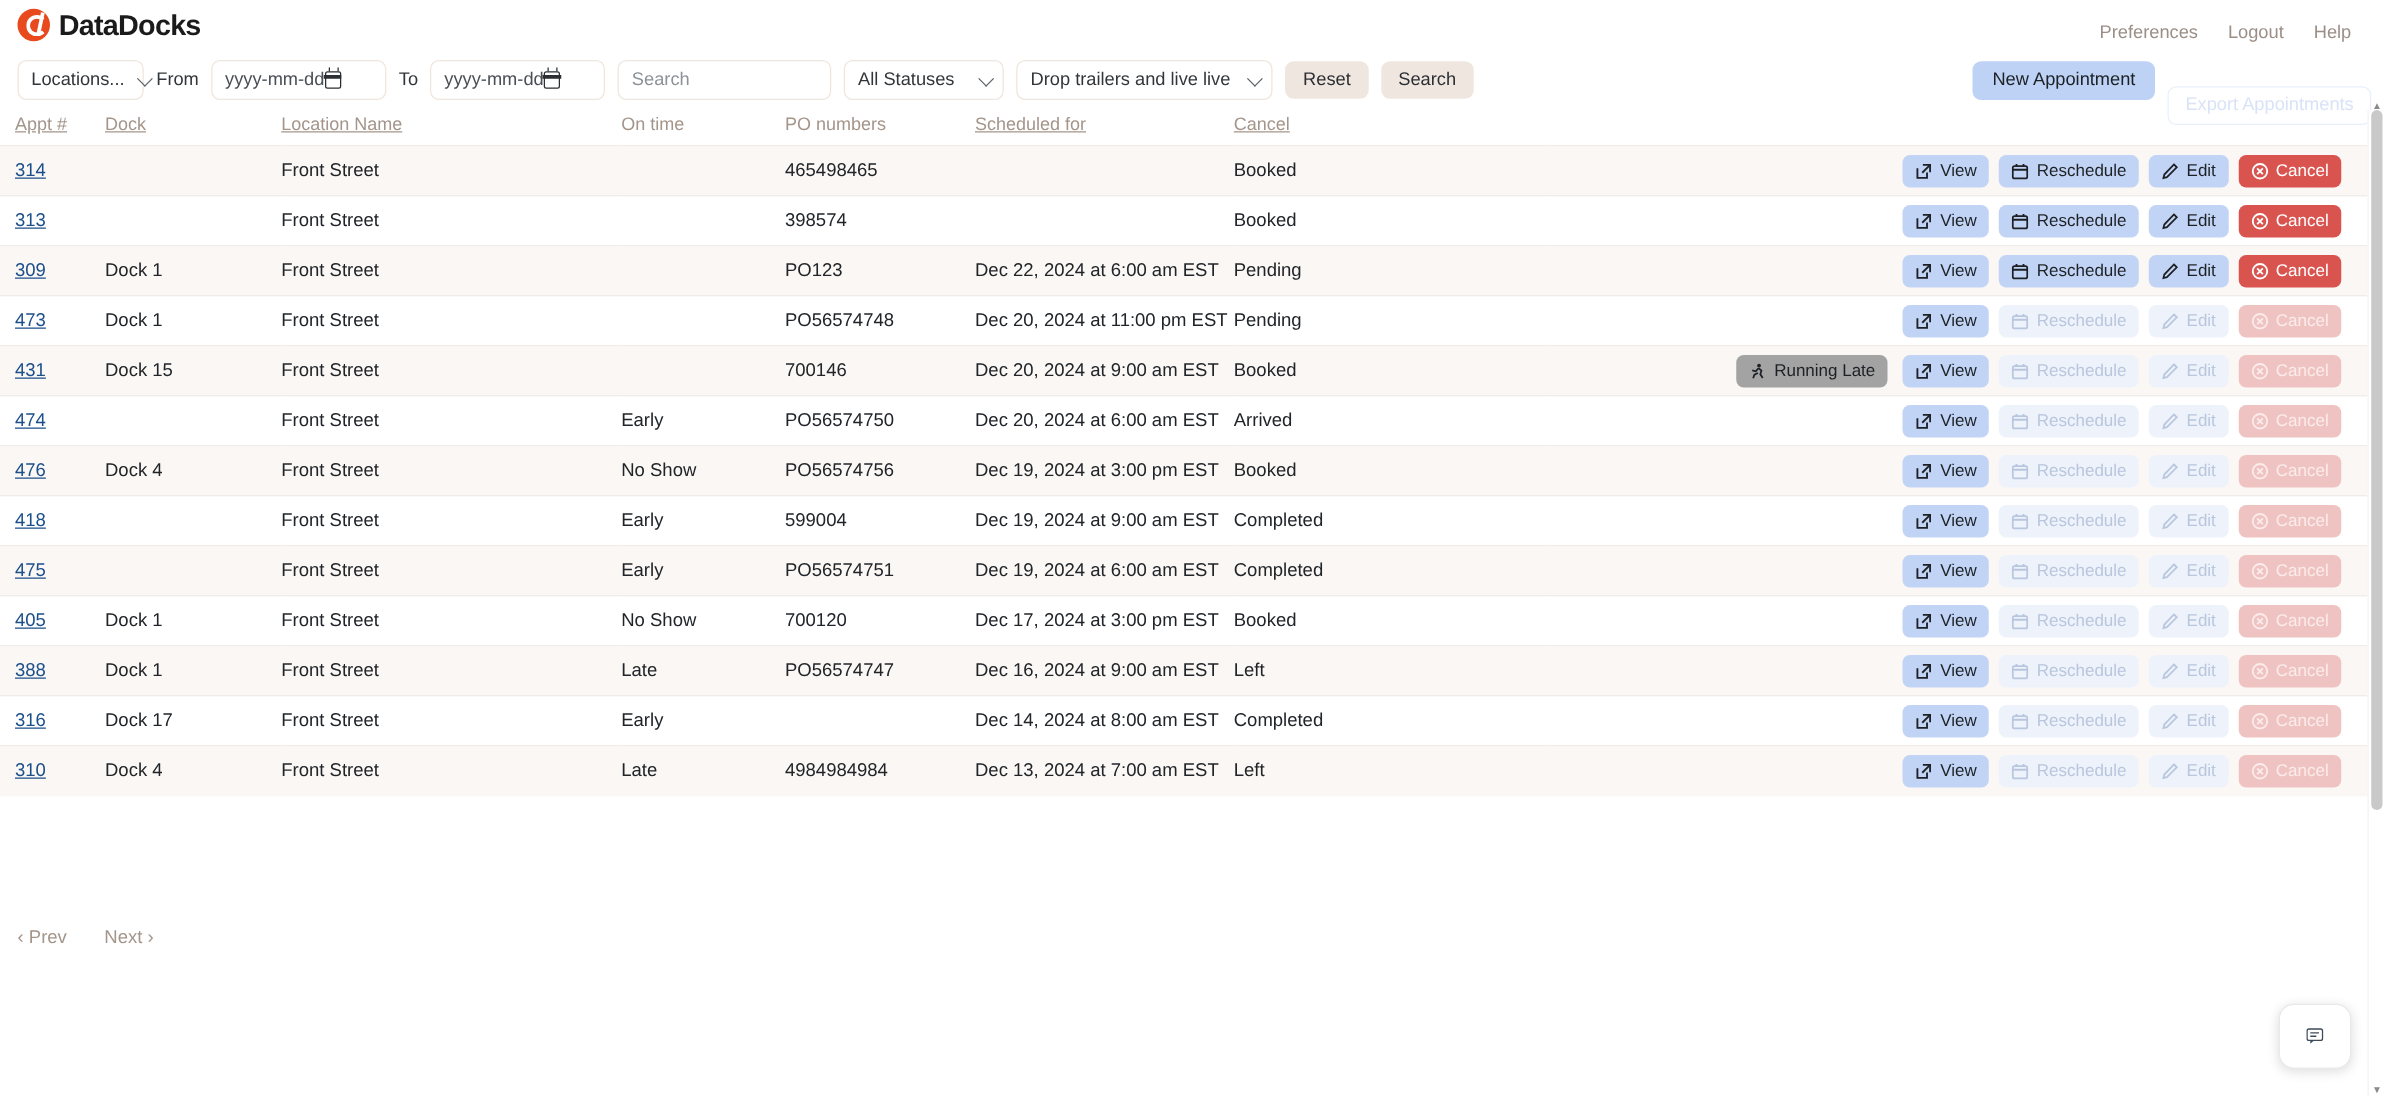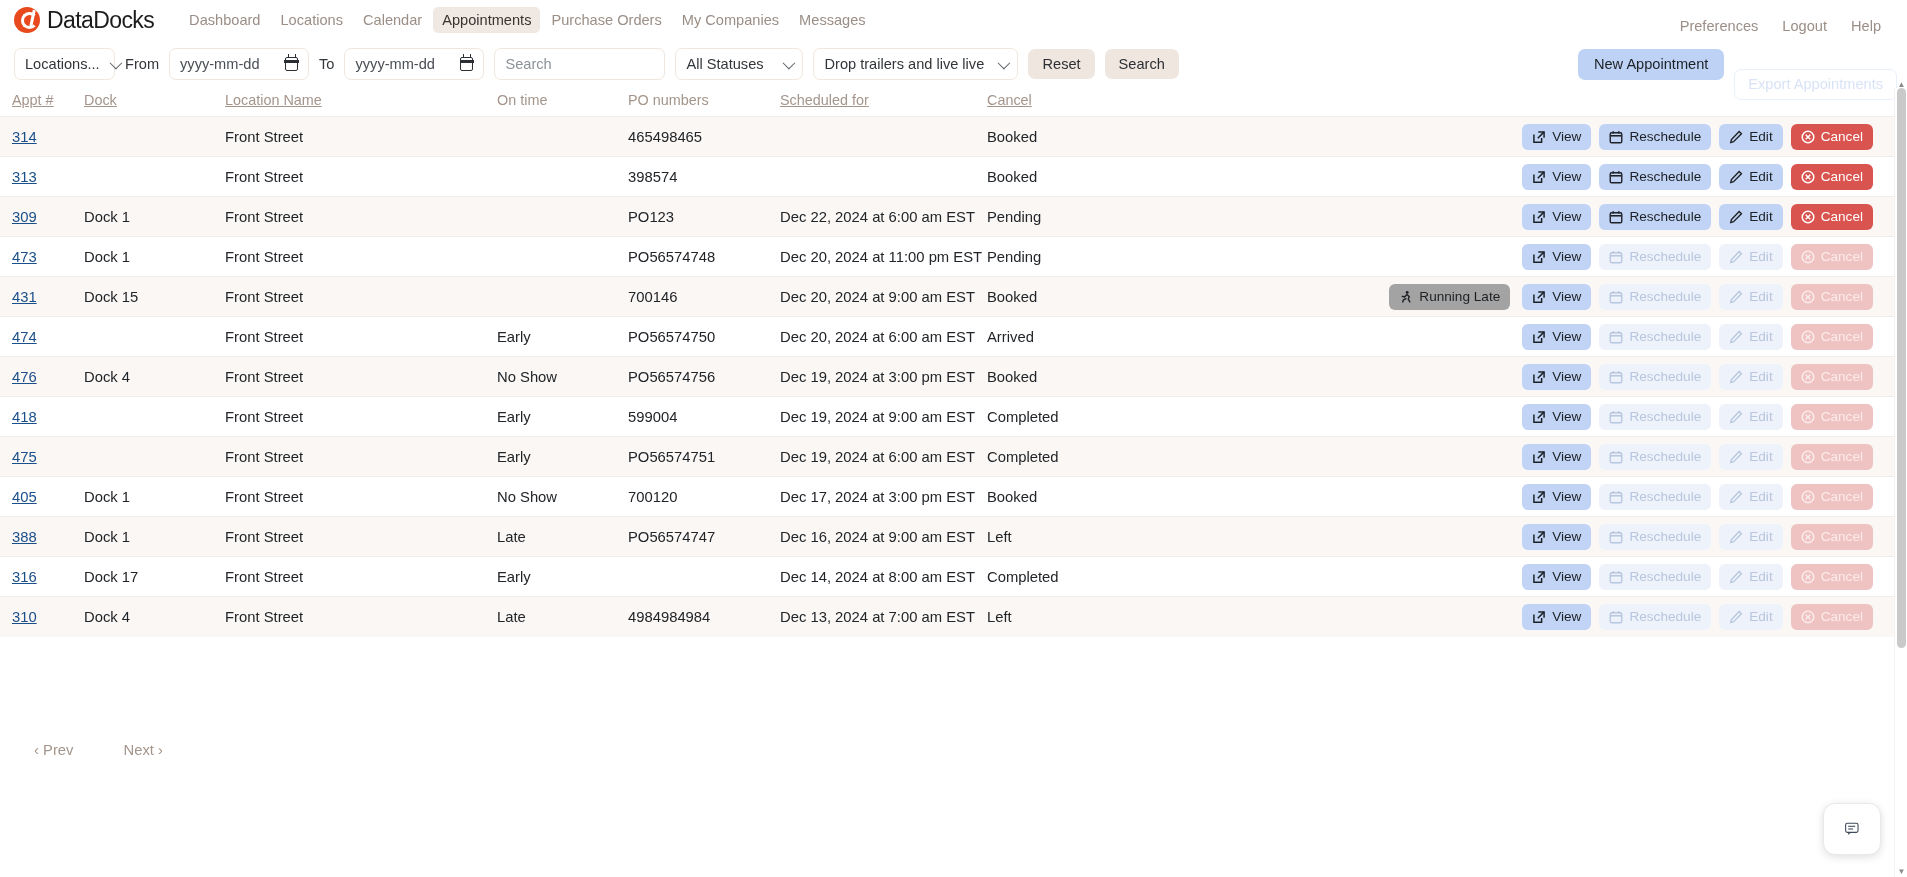--- a/index.html
+++ b/index.html
@@ -48,21 +48,21 @@
   .brand-mark:before {
     content: "";
     position: absolute;
     right: 6px; top: 3px;
     width: 3px; height: 17px;
     background: #ffffff;
     transform: rotate(12deg);
   }
   .brand-text {
     font-size: 23px;
-    font-weight: normal;
+    font-weight: bold;
     letter-spacing: -0.6px;
     color: #1b1b1b;
     white-space: nowrap;
   }
   .nav-items { display: flex; align-items: center; gap: 2px; }
   .nav-link {
     font-size: 14.6px;
     color: #9b8e86;
     padding: 5px 9px;
     border-radius: 5px;
@@ -110,21 +110,20 @@
     width: 9px; height: 9px;
     border-right: 1.6px solid #5c6066;
     border-bottom: 1.6px solid #5c6066;
     transform: rotate(45deg) translateY(-2px);
     flex: 0 0 auto;
   }
   #sel-locations { width: 101px; padding-right: 8px; }
   .lbl { font-size: 14.6px; color: #32363a; }
   .datefield {
     width: 140px;
-    justify-content: space-between;
     cursor: text;
   }
   .datefield .ph { color: #4a4f55; }
   .cal-ico {
     width: 13px; height: 14px;
     border: 1.6px solid #2b2f33;
     border-radius: 2px;
     position: relative;
     flex: 0 0 auto;
   }
@@ -288,21 +287,21 @@
   
   #pager {
     position: absolute;
     left: 14px;
     top: 742px;
     display: flex;
     gap: 30px;
     font-size: 14.8px;
     color: #a4958b;
   }
-  #pager span { cursor: pointer; margin-left: 20px; }
+  #pager span { cursor: pointer; }
 
   
   #vscroll {
     position: absolute;
     top: 88px;
     right: 0;
     width: 13px;
     bottom: 0;
     background: #ffffff;
     border-left: 1px solid #f2f2f2;
@@ -340,29 +339,20 @@
   }
 </style>
 </head>
 <body>
 
 <div id="topnav">
   <div class="brand">
     <div class="brand-mark"></div>
     <div class="brand-text">DataDocks</div>
   </div>
-  <div class="nav-items">
-      <a class="nav-link">Dashboard</a>
-      <a class="nav-link">Locations</a>
-      <a class="nav-link">Calendar</a>
-      <a class="nav-link active">Appointments</a>
-      <a class="nav-link">Purchase Orders</a>
-      <a class="nav-link">My Companies</a>
-      <a class="nav-link">Messages</a>
-    </div>
   <div class="nav-right">
       <a class="nav-link">Preferences</a>
       <a class="nav-link">Logout</a>
       <a class="nav-link">Help</a>
     </div>
 </div>
 
 <div id="toolbar">
   <div class="ctl select" id="sel-locations">
     <span>Locations...</span>

